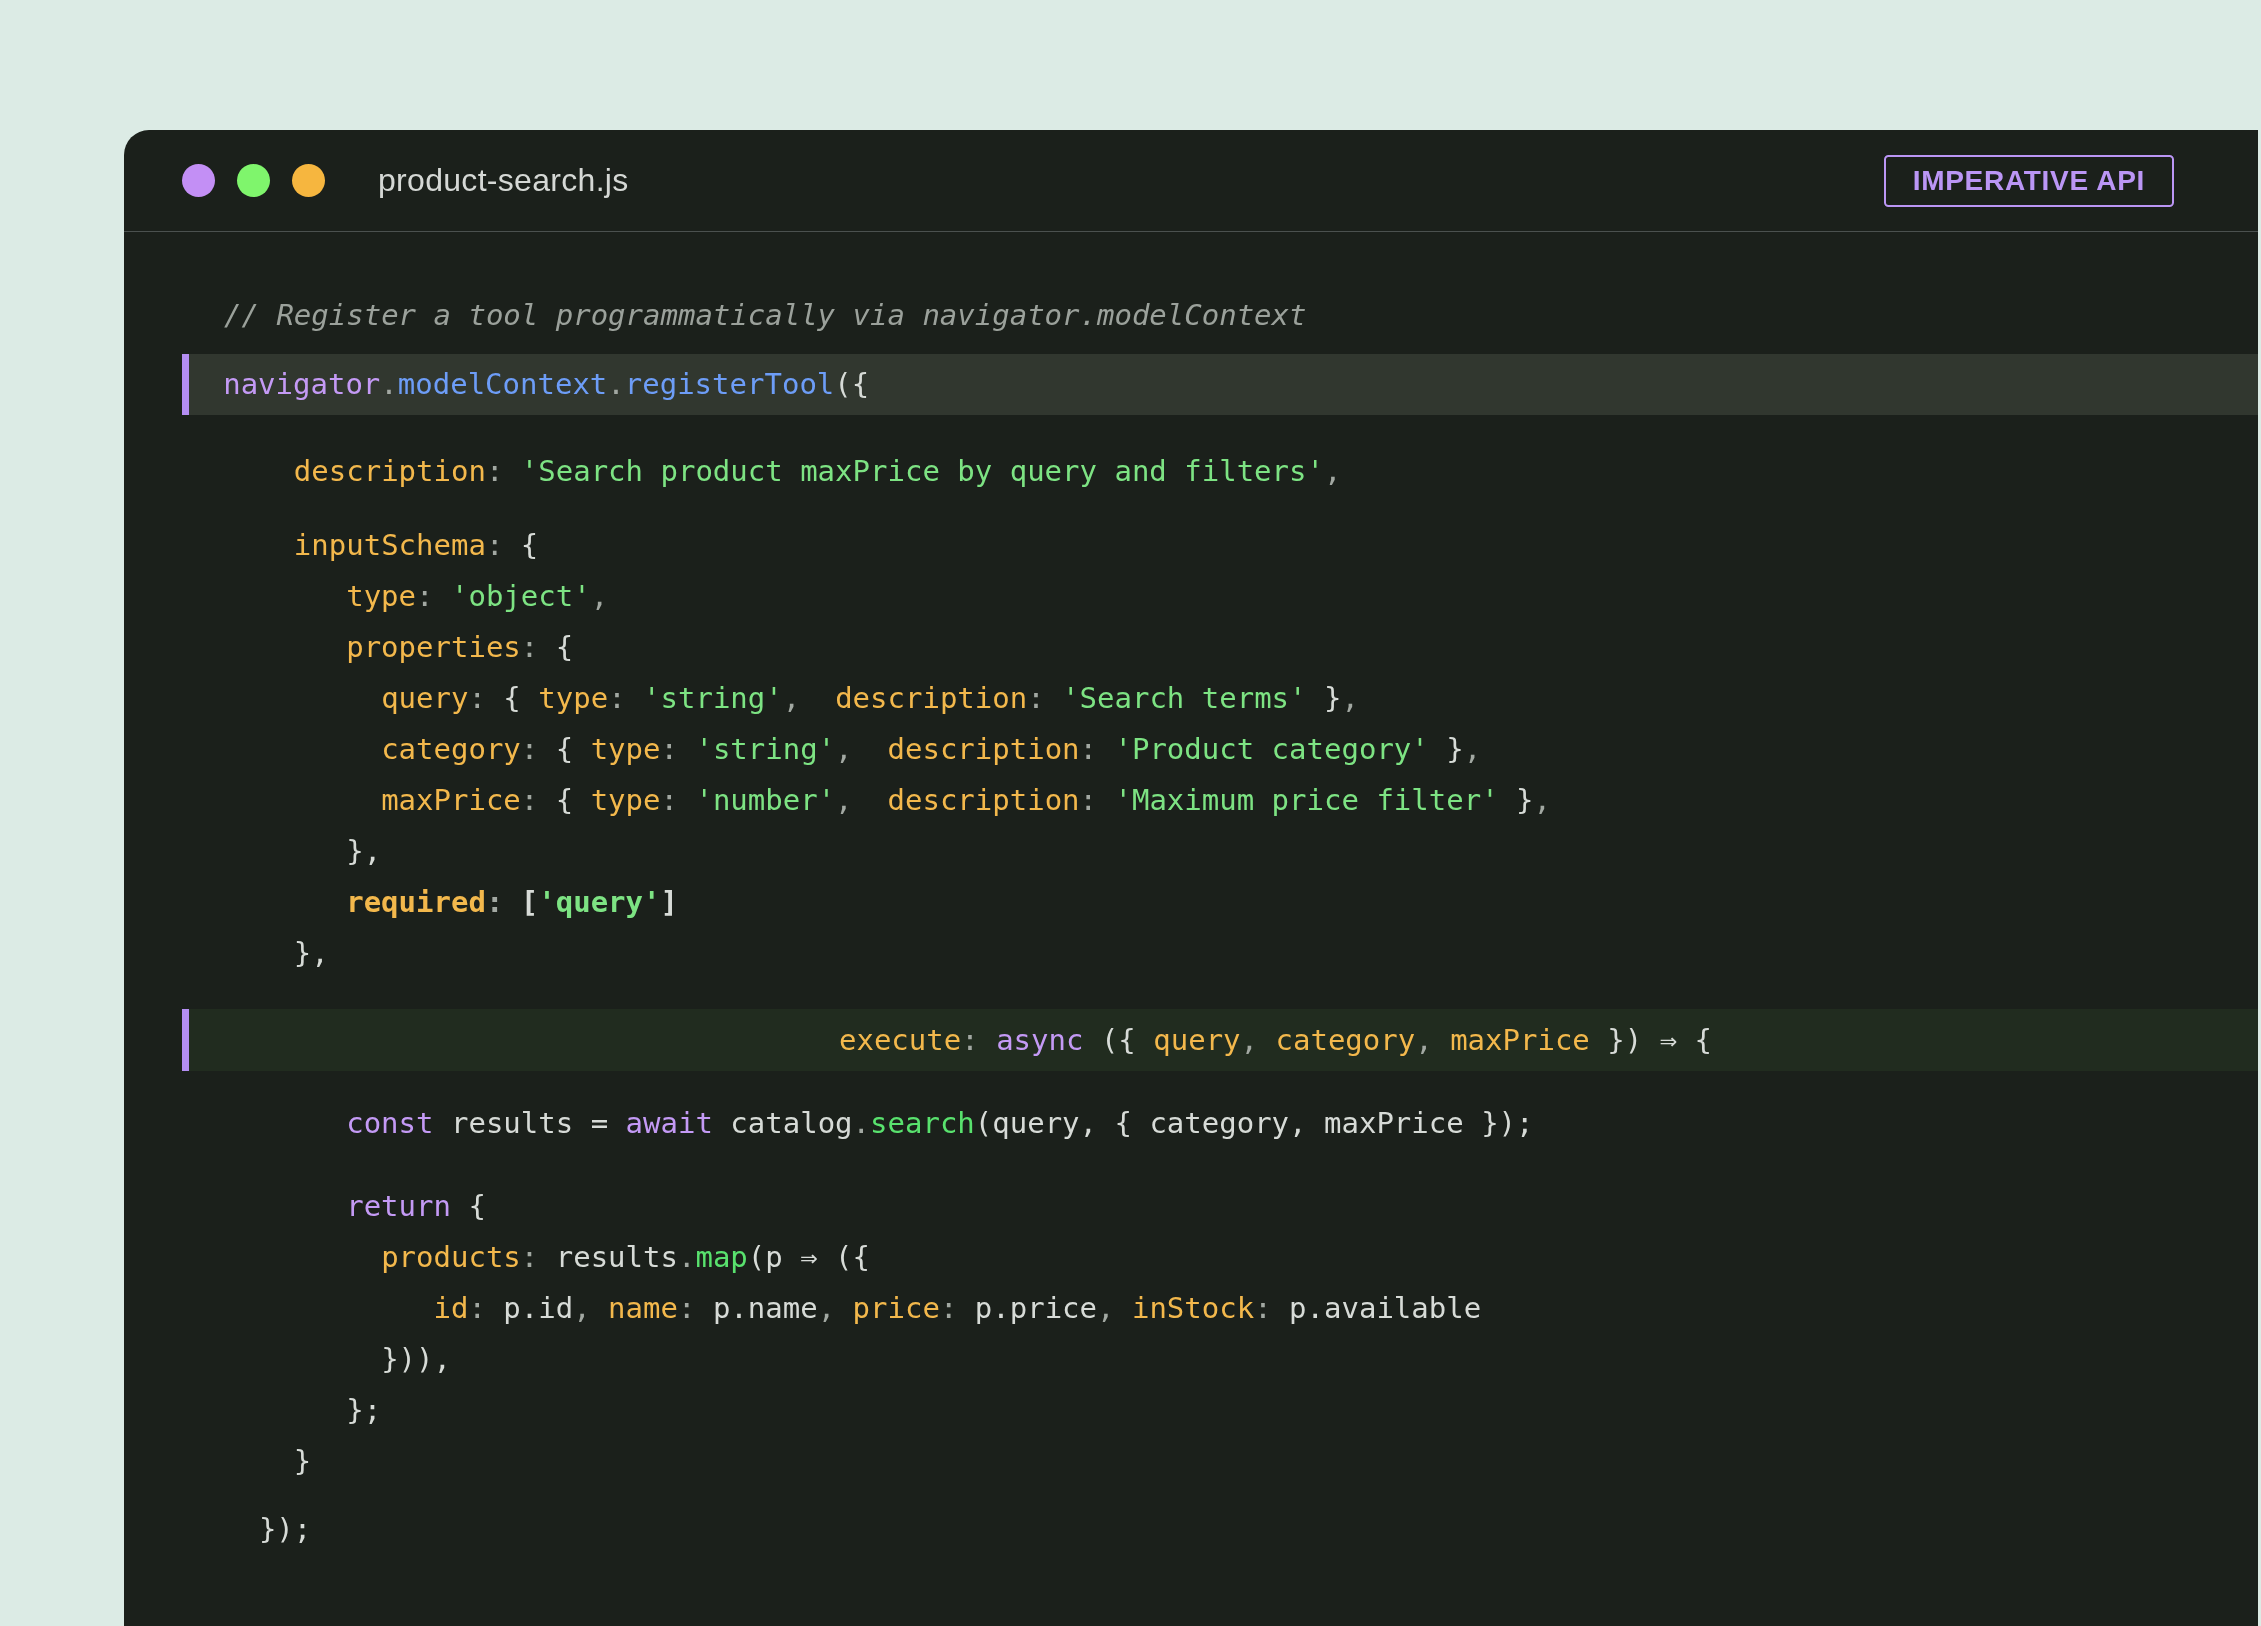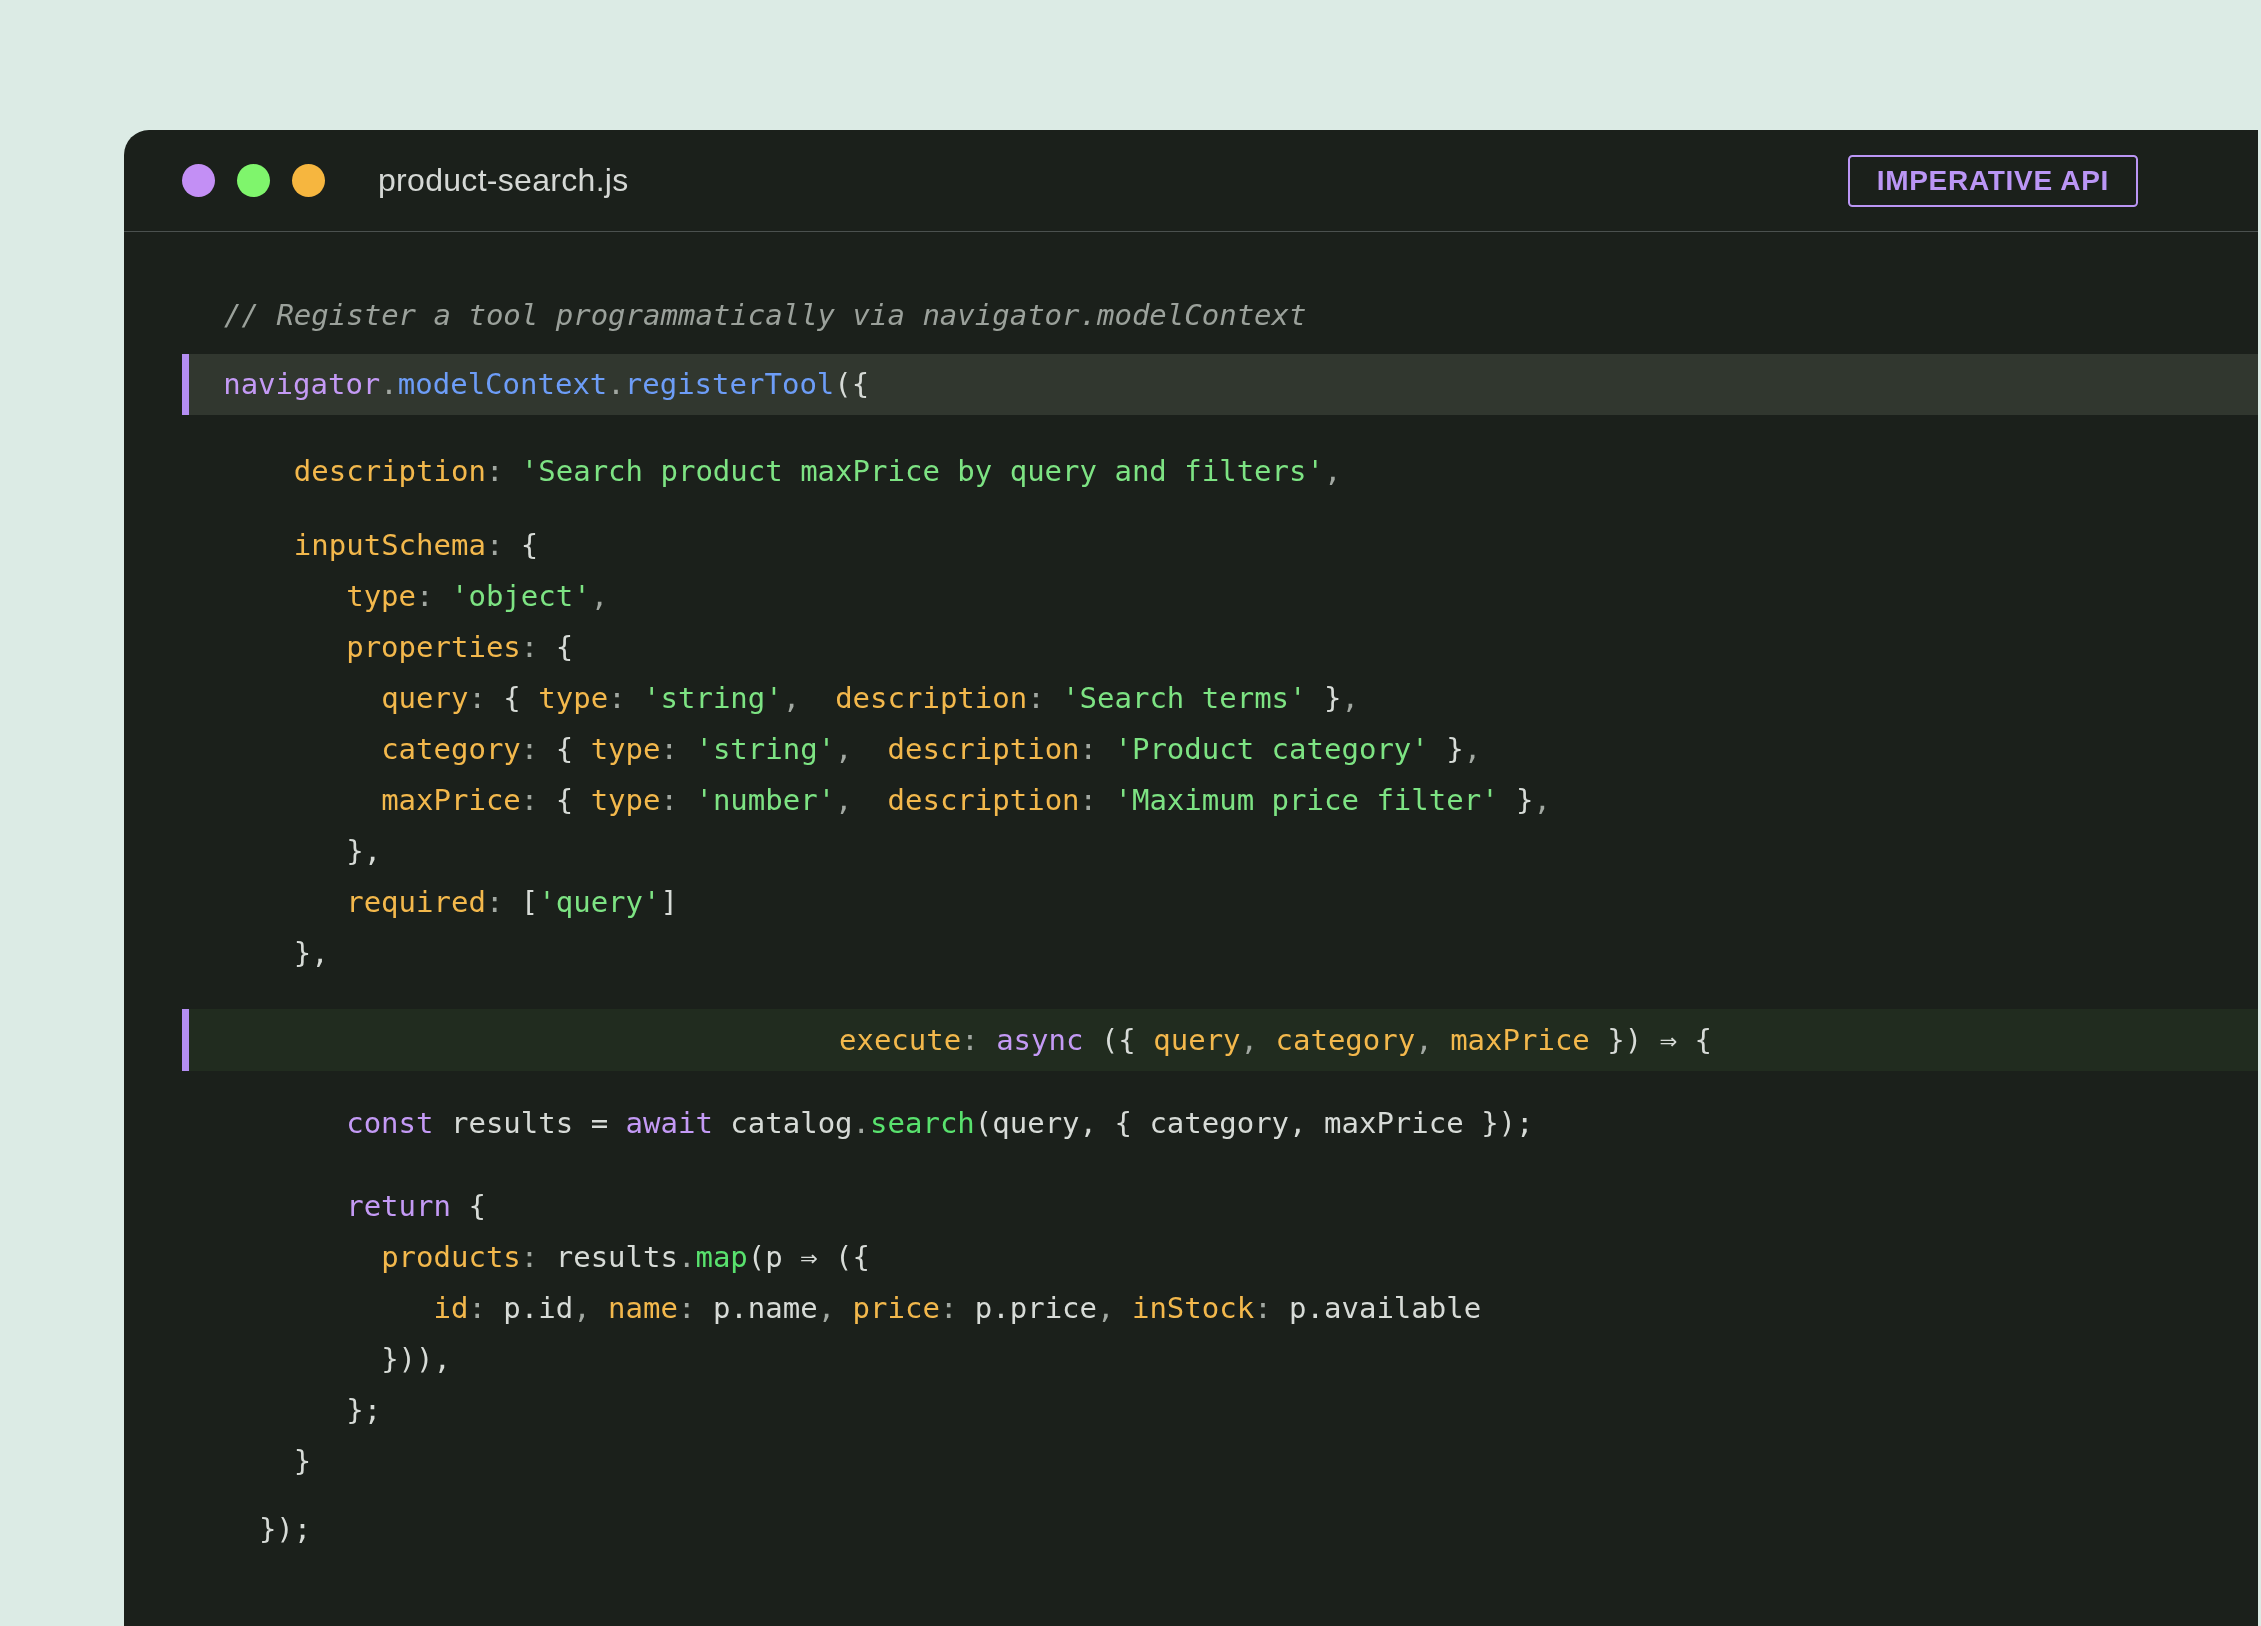--- a/index.html
+++ b/index.html
@@ -31,21 +31,21 @@
   .dot-min{background:var(--dot_green);}
   .dot-max{background:var(--dot_orange);}
   .win-title{
     margin-left:53px;
     font-size:32px;
     color:var(--title_text);
     letter-spacing:0.3px;
   }
   .badge{
     margin-left:auto;
-    margin-right:120px;
+    margin-right:84px;
     height:52px;
     box-sizing:border-box;
     display:flex;align-items:center;
     padding:0 27px;
     border:2.7px solid var(--badge);
     border-radius:4.5px;
     color:var(--badge);
     font-size:28px;
     font-weight:700;
     letter-spacing:0.7px;
@@ -93,21 +93,21 @@
       <div style="height: 18px;"></div>
       <div class="code-line" style="padding-left: calc(4ch + 100px);"><span class="tk-amber">description</span><span class="tk-punct">: </span><span class="tk-string">'Search product maxPrice by query and filters'</span><span class="tk-punct">,</span></div>
       <div style="height: 22.6px;"></div>
       <div class="code-line" style="padding-left: calc(4ch + 100px);"><span class="tk-amber">inputSchema</span><span class="tk-punct">: </span><span class="tk-plain">{</span></div>
       <div class="code-line" style="padding-left: calc(7ch + 100px);"><span class="tk-amber">type</span><span class="tk-punct">: </span><span class="tk-string">'object'</span><span class="tk-punct">,</span></div>
       <div class="code-line" style="padding-left: calc(7ch + 100px);"><span class="tk-amber">properties</span><span class="tk-punct">: </span><span class="tk-plain">{</span></div>
       <div class="code-line" style="padding-left: calc(9ch + 100px);"><span class="tk-amber">query</span><span class="tk-punct">: </span><span class="tk-plain">{ </span><span class="tk-amber">type</span><span class="tk-punct">: </span><span class="tk-string">'string'</span><span class="tk-punct">,  </span><span class="tk-amber">description</span><span class="tk-punct">: </span><span class="tk-string">'Search terms'</span><span class="tk-plain"> }</span><span class="tk-punct">,</span></div>
       <div class="code-line" style="padding-left: calc(9ch + 100px);"><span class="tk-amber">category</span><span class="tk-punct">: </span><span class="tk-plain">{ </span><span class="tk-amber">type</span><span class="tk-punct">: </span><span class="tk-string">'string'</span><span class="tk-punct">,  </span><span class="tk-amber">description</span><span class="tk-punct">: </span><span class="tk-string">'Product category'</span><span class="tk-plain"> }</span><span class="tk-punct">,</span></div>
       <div class="code-line" style="padding-left: calc(9ch + 100px);"><span class="tk-amber">maxPrice</span><span class="tk-punct">: </span><span class="tk-plain">{ </span><span class="tk-amber">type</span><span class="tk-punct">: </span><span class="tk-string">'number'</span><span class="tk-punct">,  </span><span class="tk-amber">description</span><span class="tk-punct">: </span><span class="tk-string">'Maximum price filter'</span><span class="tk-plain"> }</span><span class="tk-punct">,</span></div>
       <div class="code-line" style="padding-left: calc(7ch + 100px);"><span class="tk-plain">},</span></div>
-      <div class="code-line" style="padding-left: calc(7ch + 100px);"><span class="tk-amber">required</span><span class="tk-punct">: </span><span class="tk-plain">[</span><span class="tk-string">'query'</span><span class="tk-plain">]</span></div>
+      <div class="code-line" style="padding-left: calc(7ch + 100px); font-weight: bold;"><span class="tk-amber">required</span><span class="tk-punct">: </span><span class="tk-plain">[</span><span class="tk-string">'query'</span><span class="tk-plain">]</span></div>
       <div class="code-line" style="padding-left: calc(4ch + 100px);"><span class="tk-plain">},</span></div>
       <div style="height: 18px;"></div>
       <div class="hl-row hl2">
         <div class="hl-bar"></div>
         <div class="hl-text code-line" style="padding-left: calc(4ch + 34px);"><span class="tk-amber">execute</span><span class="tk-punct">: </span><span class="tk-keyword">async</span><span class="tk-plain"> ({ </span><span class="tk-amber">query</span><span class="tk-punct">, </span><span class="tk-amber">category</span><span class="tk-punct">, </span><span class="tk-amber">maxPrice</span><span class="tk-plain"> }) ⇒ {</span></div>
       </div>
       <div style="height: 14.5px;"></div>
       <div class="code-line" style="padding-left: calc(7ch + 100px);"><span class="tk-keyword">const</span><span class="tk-plain"> results = </span><span class="tk-keyword">await</span><span class="tk-plain"> catalog</span><span class="tk-punct">.</span><span class="tk-green">search</span><span class="tk-plain">(query, { category, maxPrice });</span></div>
       <div class="code-line" style="padding-left: calc(7ch + 100px); margin-top: 32px;"><span class="tk-keyword">return</span><span class="tk-plain"> {</span></div>
       <div class="code-line" style="padding-left: calc(9ch + 100px);"><span class="tk-amber">products</span><span class="tk-punct">: </span><span class="tk-plain">results</span><span class="tk-punct">.</span><span class="tk-green">map</span><span class="tk-plain">(p ⇒ ({</span></div>

